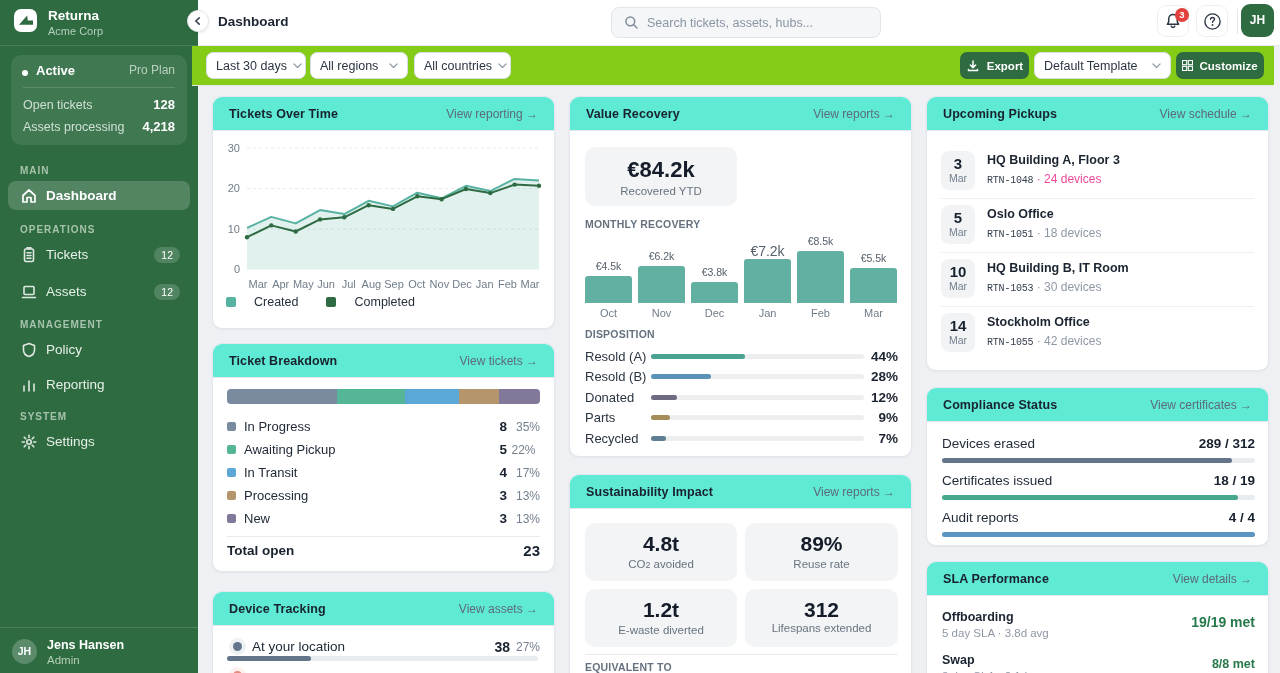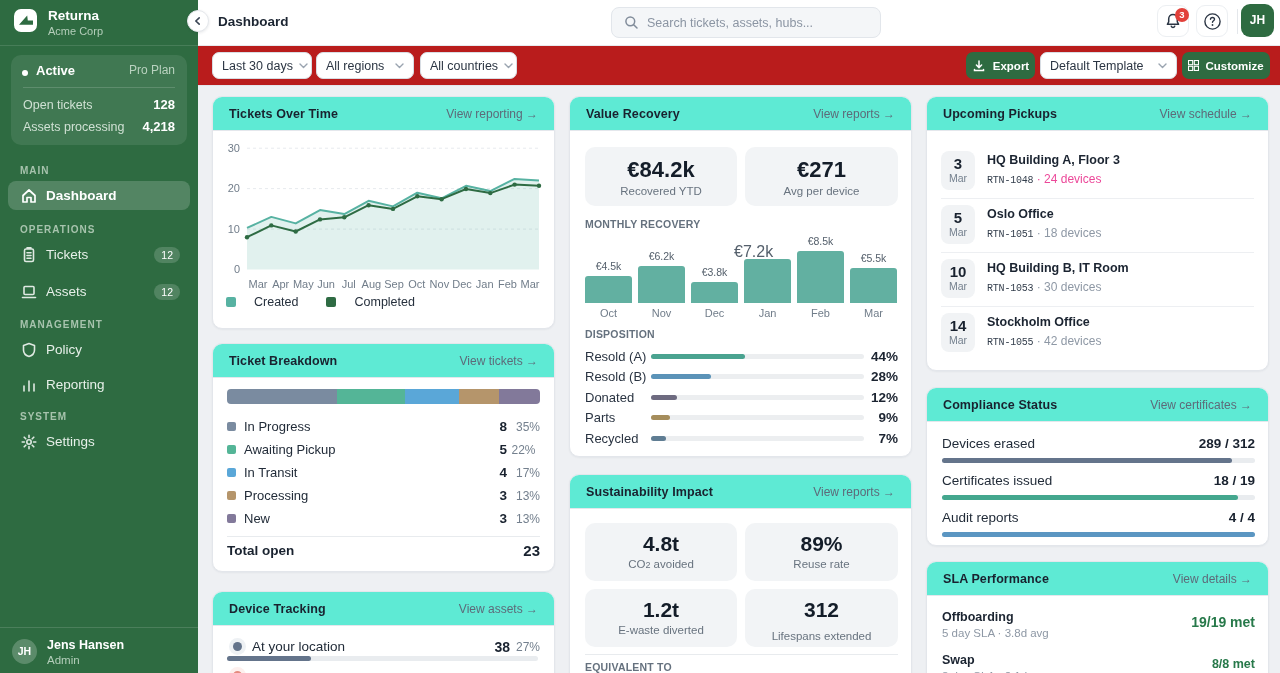--- a/index.html
+++ b/index.html
@@ -6,21 +6,21 @@
 body{font-family:"Liberation Sans",sans-serif;background:#eef0f3;-webkit-font-smoothing:antialiased;}
 #root{position:relative;width:1280px;height:673px;}
 .abs{position:absolute;}
 #side{position:absolute;left:0;top:0;width:198px;height:673px;background:#2e6b41;color:#fff;}
 .slabel{position:absolute;font-size:10px;font-weight:700;letter-spacing:1px;color:#a7c3ad;}
 .sitem{position:absolute;left:8px;width:182px;height:29px;border-radius:8px;display:flex;align-items:center;color:#e7f0e9;font-size:13.5px;}
 .sitem svg{margin-left:12px;margin-right:8px;flex:none;}
 .sitem.on{background:rgba(255,255,255,0.18);color:#fff;font-weight:700;}
 .sbadge{margin-left:auto;margin-right:10px;background:rgba(255,255,255,0.17);border-radius:9px;font-size:10.5px;padding:2px 7px;color:#fff;}
 #topbar{position:absolute;left:198px;top:0;width:1082px;height:46px;background:#fff;border-bottom:1px solid #e7eaee;}
-#filterbar{position:absolute;left:198px;top:46px;width:1082px;height:40px;background:#b91c1c;border-bottom:1px solid #e2e5ea;}
+#filterbar{position:absolute;left:192px;top:46px;width:1082px;height:40px;background:#84cc16;border-bottom:1px solid #e2e5ea;}
 .drop{position:absolute;top:6px;height:27px;background:#fff;border:1px solid #d8dde3;border-radius:7px;display:flex;align-items:center;font-size:12.5px;color:#2b3543;padding:0 9px;justify-content:space-between;white-space:nowrap;}
 .chev{margin-left:6px;flex:none;}
 .gbtn{position:absolute;top:6px;height:27px;background:#2e6b41;color:#fff;border-radius:7px;display:flex;align-items:center;justify-content:center;font-size:11.5px;font-weight:700;white-space:nowrap;}
 .card{position:absolute;background:#fff;border:1px solid #e3e6eb;border-radius:10px;box-shadow:0 1px 2px rgba(20,30,50,0.05);}
 .chead{height:34px;background:#5eead4;border-bottom:1px solid #e4e7ec;border-radius:9px 9px 0 0;display:flex;align-items:center;justify-content:space-between;padding:0 16px;}
 .ct{font-size:12.5px;font-weight:700;color:#19222f;letter-spacing:0.1px;}
 .cl{font-size:12px;color:#5d6a79;}
 .statbox{position:absolute;background:#f2f4f6;border-radius:10px;text-align:center;}
 .statbox .v{font-weight:700;color:#141d29;}
 .statbox .l{font-size:11.5px;color:#68737f;}
@@ -242,36 +242,32 @@
     </div>
 <div class="card" style="left:569px;top:96px;width:343px;height:361px;">
       <div class="chead">
         <span class="ct">Value Recovery</span>
         <span class="cl">View reports →</span>
       </div>
       <div class="statbox" style="left:15px;top:50px;width:152px;height:59px;">
         <div class="v" style="font-size:22px;margin-top:10px;">€84.2k</div>
         <div class="l" style="margin-top:2px;">Recovered YTD</div>
       </div>
-      <div class="statbox" style="left:175px;top:50px;width:153px;height:59px;">
-        <div class="v" style="font-size:22px;margin-top:10px;">€271</div>
-        <div class="l" style="margin-top:2px;">Avg per device</div>
-      </div>
       <div class="seclab" style="left:15px;top:121px;">MONTHLY RECOVERY</div>
       <div class="abs" style="left:15px;top:179px;width:47px;height:27px;background:#62b0a1;border-radius:3px 3px 0 0;"></div>
       <div class="abs" style="left:5px;top:163px;width:67px;text-align:center;font-size:10.5px;color:#55606c;">€4.5k</div>
       <div class="abs" style="left:5px;top:210px;width:67px;text-align:center;font-size:11px;color:#717d8a;">Oct</div>
       <div class="abs" style="left:68px;top:169px;width:47px;height:37px;background:#62b0a1;border-radius:3px 3px 0 0;"></div>
       <div class="abs" style="left:58px;top:153px;width:67px;text-align:center;font-size:10.5px;color:#55606c;">€6.2k</div>
       <div class="abs" style="left:58px;top:210px;width:67px;text-align:center;font-size:11px;color:#717d8a;">Nov</div>
       <div class="abs" style="left:121px;top:185px;width:47px;height:21px;background:#62b0a1;border-radius:3px 3px 0 0;"></div>
       <div class="abs" style="left:111px;top:169px;width:67px;text-align:center;font-size:10.5px;color:#55606c;">€3.8k</div>
       <div class="abs" style="left:111px;top:210px;width:67px;text-align:center;font-size:11px;color:#717d8a;">Dec</div>
       <div class="abs" style="left:174px;top:162px;width:47px;height:44px;background:#62b0a1;border-radius:3px 3px 0 0;"></div>
-      <div class="abs" style="left:164px;top:146px;width:67px;font-size:16px;color:#55606c;">€7.2k</div>
+      <div class="abs" style="left:164px;top:146px;width:67px;text-align:center;font-size:14px;color:#55606c;">€7.2k</div>
       <div class="abs" style="left:164px;top:210px;width:67px;text-align:center;font-size:11px;color:#717d8a;">Jan</div>
       <div class="abs" style="left:227px;top:154px;width:47px;height:52px;background:#62b0a1;border-radius:3px 3px 0 0;"></div>
       <div class="abs" style="left:217px;top:138px;width:67px;text-align:center;font-size:10.5px;color:#55606c;">€8.5k</div>
       <div class="abs" style="left:217px;top:210px;width:67px;text-align:center;font-size:11px;color:#717d8a;">Feb</div>
       <div class="abs" style="left:280px;top:171px;width:47px;height:35px;background:#62b0a1;border-radius:3px 3px 0 0;"></div>
       <div class="abs" style="left:270px;top:155px;width:67px;text-align:center;font-size:10.5px;color:#55606c;">€5.5k</div>
       <div class="abs" style="left:270px;top:210px;width:67px;text-align:center;font-size:11px;color:#717d8a;">Mar</div>
       <div class="seclab" style="left:15px;top:231px;">DISPOSITION</div>
       <div class="abs" style="left:15px;top:251.0px;width:313px;height:16px;display:flex;align-items:center;">
         <span style="width:66px;font-size:13px;color:#2a3442;">Resold (A)</span>
@@ -321,21 +317,21 @@
       <div class="statbox" style="left:175px;top:48px;width:153px;height:58px;">
         <div class="v" style="font-size:21px;margin-top:9px;">89%</div>
         <div class="l" style="margin-top:2px;">Reuse rate</div>
       </div>
       <div class="statbox" style="left:15px;top:114px;width:152px;height:58px;">
         <div class="v" style="font-size:21px;margin-top:9px;">1.2t</div>
         <div class="l" style="margin-top:2px;">E-waste diverted</div>
       </div>
       <div class="statbox" style="left:175px;top:114px;width:153px;height:58px;">
         <div class="v" style="font-size:21px;margin-top:9px;">312</div>
-        <div class="l" style="margin-top:8px;">Lifespans extended</div>
+        <div class="l" style="margin-top:0;">Lifespans extended</div>
       </div>
       <div class="abs" style="left:15px;top:179px;width:313px;height:1px;background:#e8ebee;"></div>
       <div class="seclab" style="left:15px;top:186px;">EQUIVALENT TO</div>
     </div>
 <div class="card" style="left:926px;top:96px;width:343px;height:275px;">
       <div class="chead">
         <span class="ct">Upcoming Pickups</span>
         <span class="cl">View schedule →</span>
       </div>
       <div class="abs" style="left:14px;top:54px;width:34px;height:39px;background:#f1f3f5;border-radius:8px;text-align:center;">

